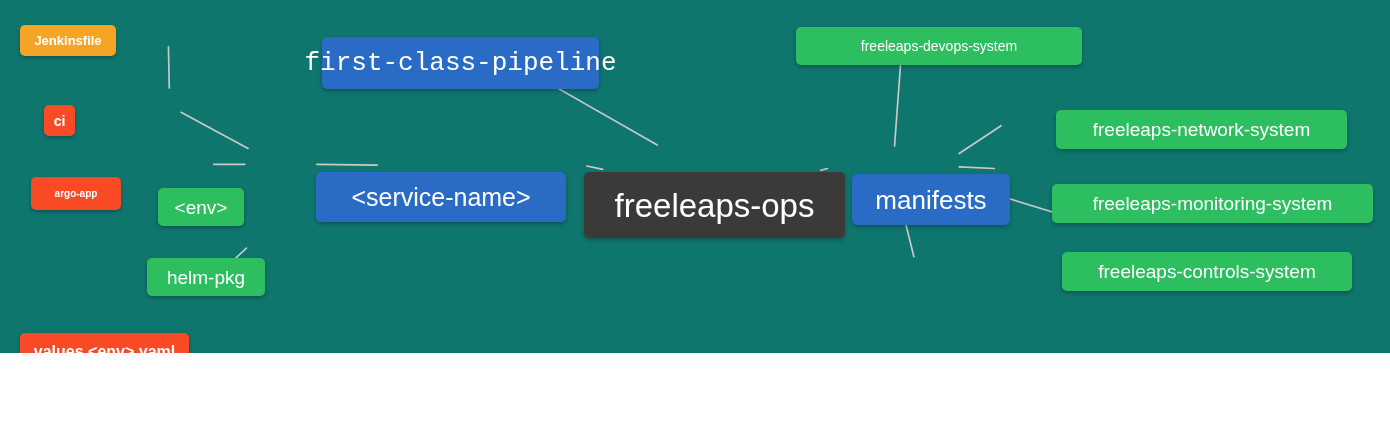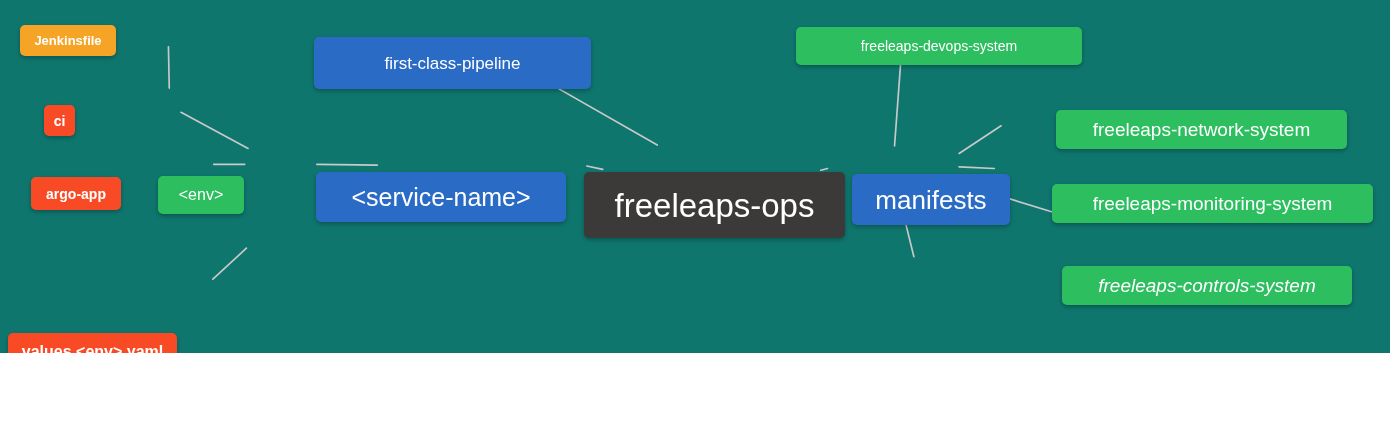--- a/index.html
+++ b/index.html
@@ -60,25 +60,26 @@
       <line x1="845" y1="203" x2="853" y2="201" stroke="#c9c9c9" stroke-width="2" stroke-linecap="round"></line>
       <line x1="933" y1="174" x2="941" y2="65" stroke="#c9c9c9" stroke-width="2" stroke-linecap="round"></line>
       <line x1="1010" y1="183" x2="1060" y2="150" stroke="#c9c9c9" stroke-width="2" stroke-linecap="round"></line>
       <line x1="1010" y1="199" x2="1052" y2="201" stroke="#c9c9c9" stroke-width="2" stroke-linecap="round"></line>
       <line x1="1011" y1="219" x2="1135" y2="257" stroke="#c9c9c9" stroke-width="2" stroke-linecap="round"></line>
       <line x1="936" y1="225" x2="956" y2="306" stroke="#c9c9c9" stroke-width="2" stroke-linecap="round"></line>
     </svg>
   <div class="node-layer">
       <div class="node bold" style="left: 20px; top: 25px; width: 96px; height: 31px; font-size: 13px; background: rgb(245, 164, 37); color: rgb(255, 255, 255);">Jenkinsfile</div>
       <div class="node bold" style="left: 44px; top: 105px; width: 31px; height: 31px; font-size: 14px; background: rgb(248, 75, 37); color: rgb(255, 255, 255);">ci</div>
-      <div class="node bold" style="left: 31px; top: 177px; width: 90px; height: 33px; font-size: 14px; background: rgb(248, 75, 37); color: rgb(255, 255, 255);">argo-app</div>
-      <div class="node" style="left: 158px; top: 176px; width: 86px; height: 38px; font-size: 16px; background: rgb(45, 190, 96); color: rgb(255, 255, 255);">&lt;env&gt;</div>
-      <div class="node bold" style="left: 8px; top: 333px; width: 169px; height: 38px; font-size: 16px; background: rgb(248, 75, 37); color: rgb(255, 255, 255);">values.&lt;env&gt;.yaml</div>
-      <div class="node" style="left: 314px; top: 37px; width: 277px; height: 52px; font-size: 17px; background: rgb(42, 107, 197); color: rgb(255, 255, 255);">first-class-pipeline</div>
+      <div class="node bold" style="left: 31px; top: 177px; width: 90px; height: 33px; font-size: 10px; background: rgb(248, 75, 37); color: rgb(255, 255, 255);">argo-app</div>
+      <div class="node" style="left: 158px; top: 188px; width: 86px; height: 38px; font-size: 19px; background: rgb(45, 190, 96); color: rgb(255, 255, 255);">&lt;env&gt;</div>
+      <div class="node" style="left: 147px; top: 258px; width: 118px; height: 38px; font-size: 19px; background: rgb(45, 190, 96); color: rgb(255, 255, 255);">helm-pkg</div>
+      <div class="node bold" style="left: 20px; top: 333px; width: 169px; height: 38px; font-size: 16px; background: rgb(248, 75, 37); color: rgb(255, 255, 255);">values.&lt;env&gt;.yaml</div>
+      <div class="node" style="left: 322px; top: 37px; width: 277px; height: 52px; font-size: 26px; background: rgb(42, 107, 197); color: rgb(255, 255, 255); font-family: Liberation Mono, monospace;">first-class-pipeline</div>
       <div class="node" style="left: 316px; top: 172px; width: 250px; height: 50px; font-size: 25px; background: rgb(42, 107, 197); color: rgb(255, 255, 255);">&lt;service-name&gt;</div>
       <div class="node" style="left: 584px; top: 172px; width: 261px; height: 66px; font-size: 33px; background: rgb(59, 58, 56); color: rgb(255, 255, 255);">freeleaps-ops</div>
       <div class="node" style="left: 852px; top: 174px; width: 158px; height: 51px; font-size: 26px; background: rgb(42, 107, 197); color: rgb(255, 255, 255);">manifests</div>
       <div class="node" style="left: 796px; top: 27px; width: 286px; height: 38px; font-size: 14px; background: rgb(45, 190, 96); color: rgb(255, 255, 255);">freeleaps-devops-system</div>
       <div class="node" style="left: 1056px; top: 110px; width: 291px; height: 39px; font-size: 19px; background: rgb(45, 190, 96); color: rgb(255, 255, 255);">freeleaps-network-system</div>
       <div class="node" style="left: 1052px; top: 184px; width: 321px; height: 39px; font-size: 19px; background: rgb(45, 190, 96); color: rgb(255, 255, 255);">freeleaps-monitoring-system</div>
-      <div class="node" style="left: 1062px; top: 266px; width: 290px; height: 39px; font-size: 19px; background: rgb(45, 190, 96); color: rgb(255, 255, 255); font-style: italic;">freeleaps-controls-system</div>
+      <div class="node" style="left: 1062px; top: 252px; width: 290px; height: 39px; font-size: 19px; background: rgb(45, 190, 96); color: rgb(255, 255, 255);">freeleaps-controls-system</div>
     </div>
 </div>
 
 </body></html>

